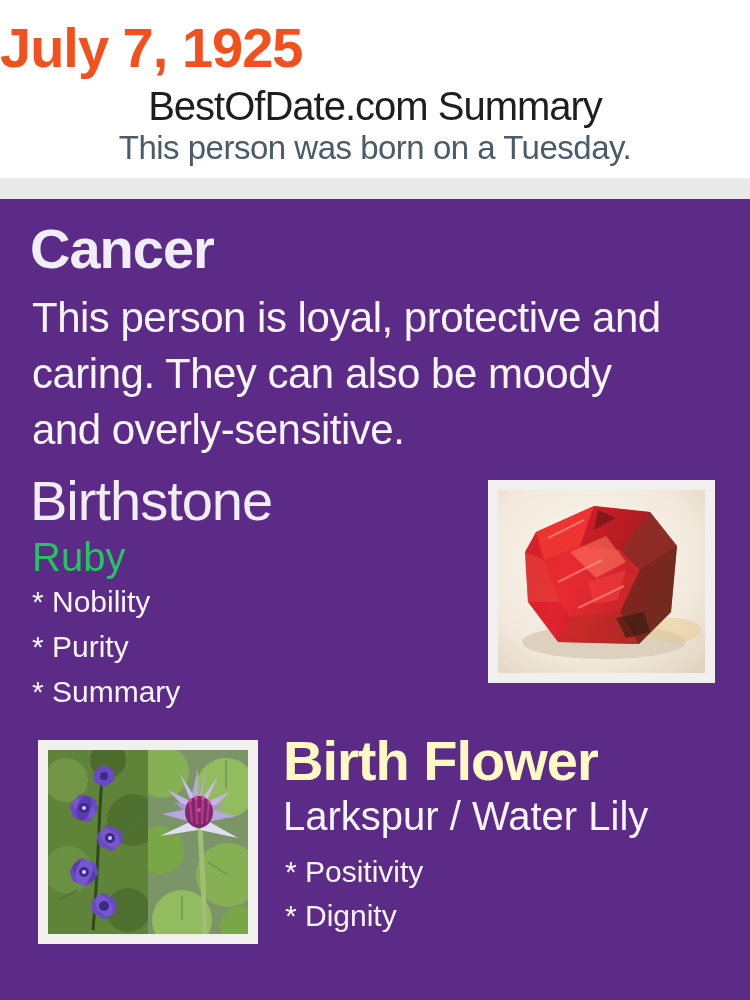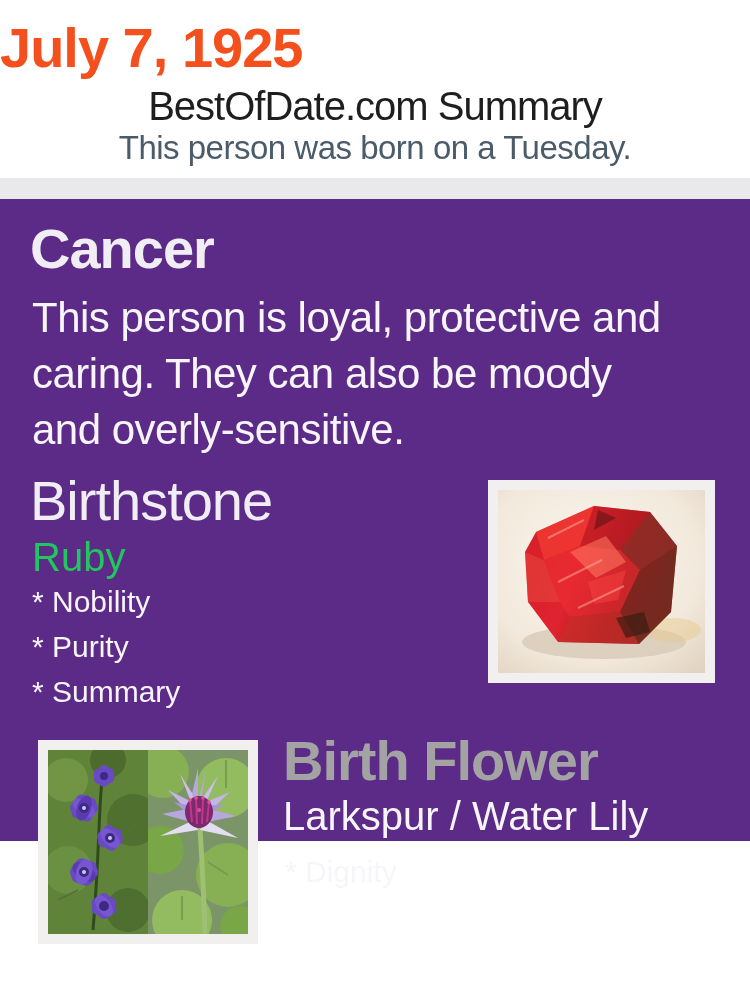--- a/index.html
+++ b/index.html
@@ -18,21 +18,21 @@
   }
   .day-note{
     position:absolute;top:131px;left:0;width:750px;text-align:center;
     font-size:33px;font-weight:400;color:#4a5b69;letter-spacing:-0.5px;line-height:1;
   }
   .divider{
     position:absolute;top:178px;left:0;width:750px;height:21px;background:#e9e9ec;
   }
   
   .main-purple{
-    position:absolute;top:199px;left:0;width:750px;height:642px;background:#5b2b87;color:#ffffff;
+    position:absolute;top:199px;left:0;width:750px;height:801px;background:#5b2b87;color:#ffffff;
   }
   .zodiac-sign{
     position:absolute;left:30px;top:22px;
     font-size:56px;font-weight:bold;color:#f1edf5;letter-spacing:-1px;line-height:1;
   }
   .zodiac-desc{
     position:absolute;left:32px;top:91px;width:645px;
     font-size:42px;font-weight:400;color:#f7f5fa;line-height:56px;letter-spacing:-0.5px;
   }
   .birthstone-heading{
@@ -42,21 +42,21 @@
   .birthstone-name{
     position:absolute;left:32px;top:338px;
     font-size:40px;font-weight:400;color:#22c55e;line-height:1;
   }
   .birthstone-traits{
     position:absolute;left:32px;top:380px;
     font-size:30px;font-weight:400;color:#f7f5fa;line-height:45px;
   }
   .flower-heading{
     position:absolute;left:283px;top:534px;
-    font-size:56px;font-weight:bold;color:#a3a3a3;letter-spacing:-1px;line-height:1;
+    font-size:56px;font-weight:bold;color:#fef9c3;letter-spacing:-1px;line-height:1;
   }
   .flower-name{
     position:absolute;left:283px;top:597px;
     font-size:40px;font-weight:400;color:#f7f5fa;line-height:1;
   }
   .flower-traits{
     position:absolute;left:285px;top:651px;
     font-size:30px;font-weight:400;color:#f7f5fa;line-height:44px;
   }
   
@@ -123,20 +123,21 @@
           <polygon points="118,128 146,122 152,142 128,148" fill="#3c1c12" opacity="0.7"></polygon>
           <polygon points="100,20 118,28 96,40" fill="#5e1414" opacity="0.6"></polygon>
           <path d="M50,48 L86,30 M60,92 L104,70 M80,118 L126,96" stroke="#ffb0a0" stroke-width="2" opacity="0.5" fill="none"></path>
         </svg>
       </div>
     </div>
 
     <div class="flower-heading">Birth Flower</div>
     <div class="flower-name">Larkspur / Water Lily</div>
     <div class="flower-traits">
+      <div>* Positivity</div>
       <div>* Dignity</div>
     </div>
 
     <div class="photo-frame flower-frame">
       <div class="photo-inner">
 
         <svg width="100" height="184" viewBox="0 0 100 184" xmlns="http://www.w3.org/2000/svg">
           <rect width="100" height="184" fill="#5f8338"></rect>
           <circle cx="18" cy="30" r="22" fill="#7da24c" opacity="0.6"></circle>
           <circle cx="85" cy="70" r="26" fill="#49682b" opacity="0.7"></circle>

